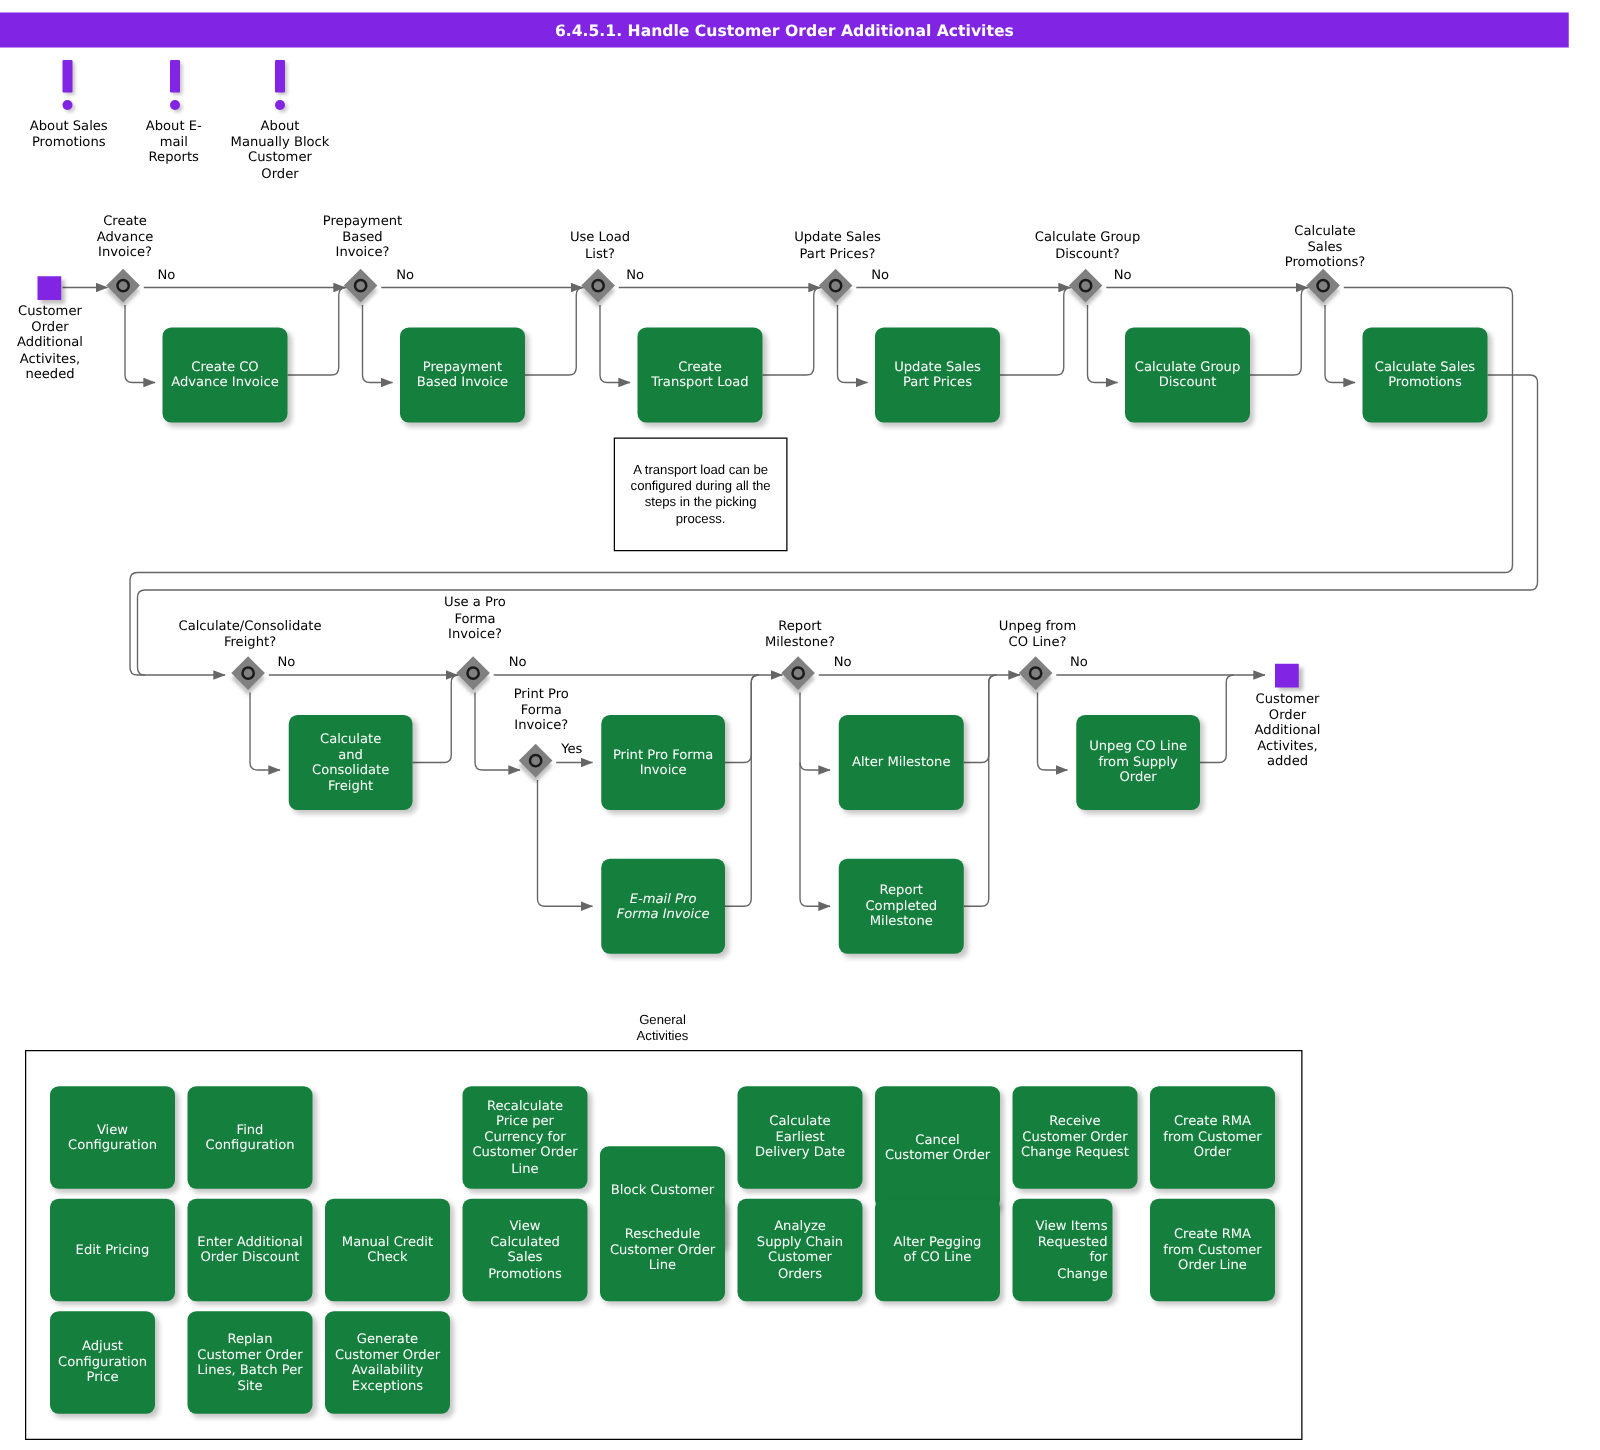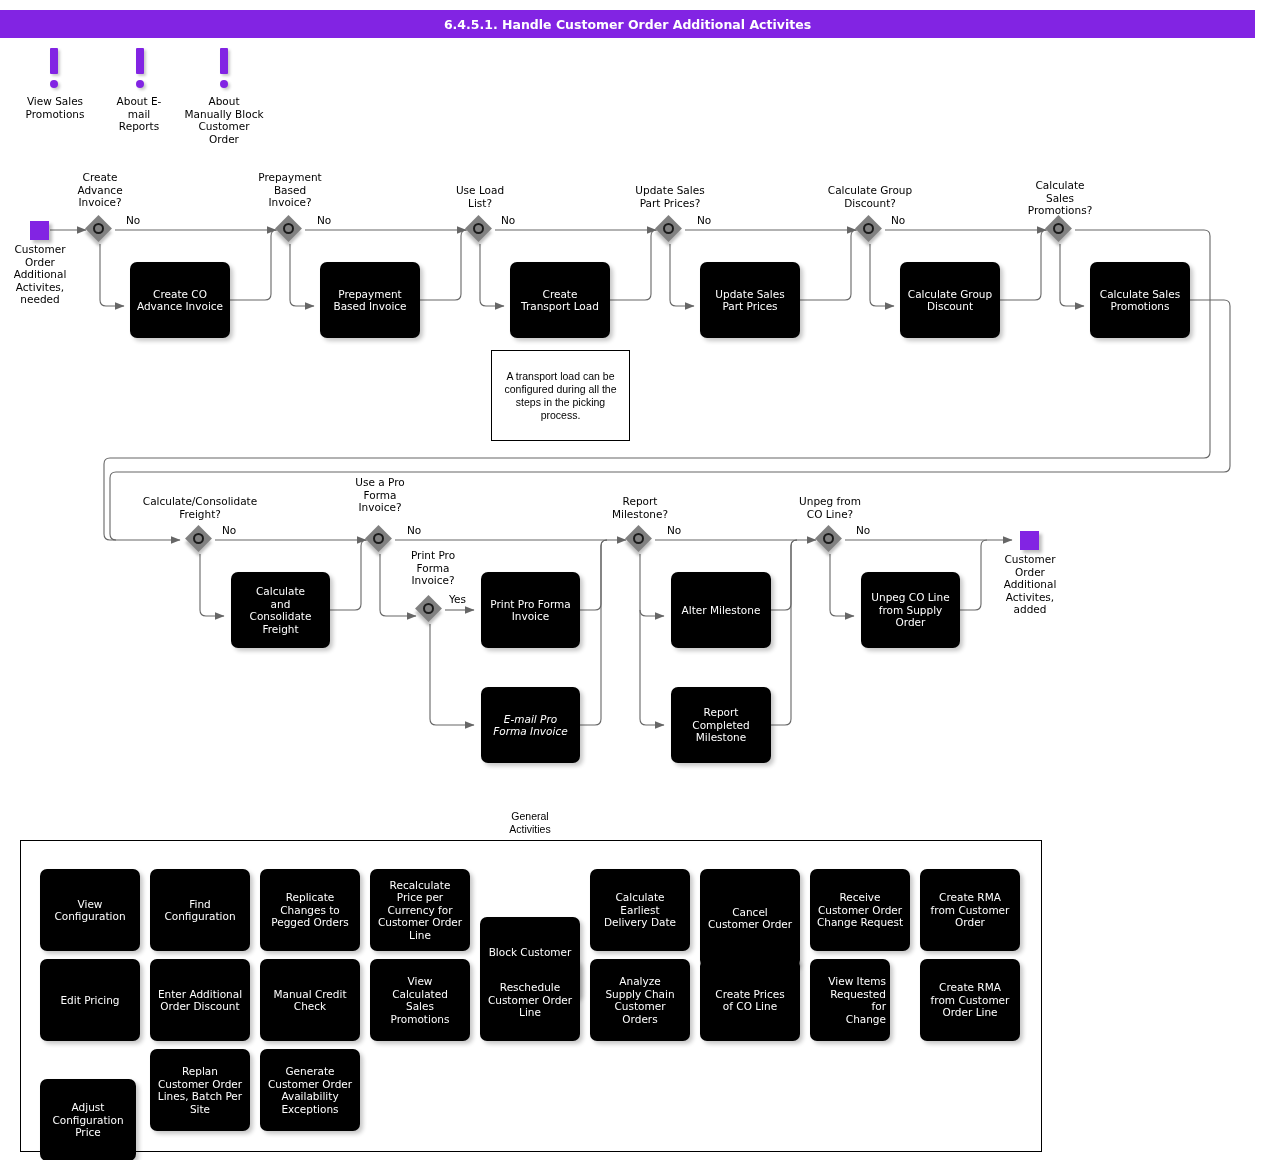--- a/index.html
+++ b/index.html
@@ -33,21 +33,21 @@
     display: flex;
     align-items: center;
     justify-content: center;
   }
   
   .abs { position: absolute; }
 
   
   .act {
     position: absolute;
-    background: #000000;
+    background: #15803d;
     border-radius: 7px;
     color: #ffffff;
     font-family: "DejaVu Sans", sans-serif;
     font-size: 10.5px;
     line-height: 12.5px;
     text-align: center;
     display: flex;
     align-items: center;
     justify-content: center;
     padding: 2px 4px;
@@ -245,21 +245,21 @@
     <path d="M 771 610 L 785 610 Q 791 610 791 604 L 791 546 Q 791 540 797 540"></path>
     <path d="M 771 725 L 785 725 Q 791 725 791 719 L 791 546 Q 791 540 797 540"></path>
 
     <path d="M 830 554 L 830 610 Q 830 616 836 616 L 854 616" marker-end="url(#ah)"></path>
     <path d="M 960 610 L 975 610 Q 981 610 981 604 L 981 546 Q 981 540 987 540"></path>
   </svg>
 
   <div class="abs" style="left:0px; top:48px; width:110px;">
     <div class="info-bar" style="left:50px; top:0px;"></div>
     <div class="info-dot" style="left:50px; top:32px;"></div>
-    <div class="lbl" style="left:0px; top:47px; width:110px;">View Sales
+    <div class="lbl" style="left:0px; top:47px; width:110px;">About Sales
 Promotions</div>
   </div>
 
   <div class="abs" style="left:100px; top:48px; width:78px;">
     <div class="info-bar" style="left:36px; top:0px;"></div>
     <div class="info-dot" style="left:36px; top:32px;"></div>
     <div class="lbl" style="left:0px; top:47px; width:78px;">About E-
 mail
 Reports</div>
   </div>
@@ -441,25 +441,20 @@
   <div class="ga-frame" style="left:20px; top:840px; width:1020px; height:310px;"></div>
 
   <div class="act" style="left:40px; top:869px; width:100px; height:82px;">
     <span style="white-space:pre-line;">View
 Configuration</span>
   </div>
   <div class="act" style="left:150px; top:869px; width:100px; height:82px;">
     <span style="white-space:pre-line;">Find
 Configuration</span>
   </div>
-  <div class="act" style="left:260px; top:869px; width:100px; height:82px;">
-    <span style="white-space:pre-line;">Replicate
-Changes to
-Pegged Orders</span>
-  </div>
   <div class="act" style="left:370px; top:869px; width:100px; height:82px;">
     <span style="white-space:pre-line;">Recalculate
 Price per
 Currency for
 Customer Order
 Line</span>
   </div>
   <div class="act" style="left:480px; top:869px; width:100px; height:82px;margin-top:48px;">
     <span style="white-space:pre-line;">Block Customer
 Order</span>
@@ -506,35 +501,35 @@
 Customer Order
 Line</span>
   </div>
   <div class="act" style="left:590px; top:959px; width:100px; height:82px;">
     <span style="white-space:pre-line;">Analyze
 Supply Chain
 Customer
 Orders</span>
   </div>
   <div class="act" style="left:700px; top:959px; width:100px; height:82px;">
-    <span style="white-space:pre-line;">Create Prices
+    <span style="white-space:pre-line;">Alter Pegging
 of CO Line</span>
   </div>
   <div class="act" style="left:810px; top:959px; width:80px; height:82px;text-align:right;">
     <span style="white-space:pre-line;">View Items
 Requested for
 Change</span>
   </div>
   <div class="act" style="left:920px; top:959px; width:100px; height:82px;">
     <span style="white-space:pre-line;">Create RMA
 from Customer
 Order Line</span>
   </div>
 
-  <div class="act" style="left:40px; top:1049px; width:96px; height:82px;margin-top:30px;">
+  <div class="act" style="left:40px; top:1049px; width:84px; height:82px;">
     <span style="white-space:pre-line;">Adjust
 Configuration
 Price</span>
   </div>
   <div class="act" style="left:150px; top:1049px; width:100px; height:82px;">
     <span style="white-space:pre-line;">Replan
 Customer Order
 Lines, Batch Per
 Site</span>
   </div>

